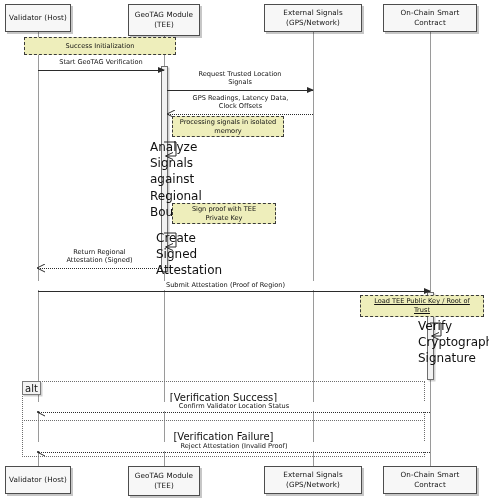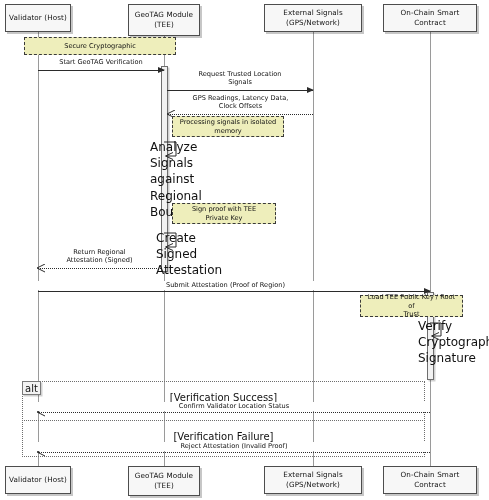--- a/index.html
+++ b/index.html
@@ -162,21 +162,21 @@
   <div class="participant" style="left:264px;top:4px;width:98px;height:28px;">
     <span>External Signals
 (GPS/Network)</span>
   </div>
   <div class="participant" style="left:383px;top:4px;width:94px;height:28px;">
     <span>On-Chain Smart
 Contract</span>
   </div>
 
   <div class="note" style="left:24px;top:37px;width:152px;height:18px;">
-    <span>Secure Cryptographic</span>
+    <span>Success Initialization</span>
   </div>
 
   <div class="activation" style="left:160.5px;top:66px;height:206px;"></div>
   <div class="activation" style="left:426.5px;top:292px;height:88px;"></div>
 
   <div class="msg" style="left:38px;top:70px;width:126px;">
     <div class="line"></div>
     <div class="head right filled"></div>
     <div class="label">Start GeoTAG Verification</div>
   </div>
@@ -239,21 +239,21 @@
     <div class="label">Return Regional
 Attestation (Signed)</div>
   </div>
 
   <div class="msg" style="left:38px;top:291px;width:392px;">
     <div class="line"></div>
     <div class="head right filled"></div>
     <div class="label inlinebg" style="left:0;right:auto;width:240px;text-align:left;padding-left:128px;bottom:1.5px;">Submit Attestation (Proof of Region)</div>
   </div>
 
-  <div class="note behind" style="left:360px;top:295px;width:103px;height:22px;">
+  <div class="note behind" style="left:360px;top:295px;width:124px;height:22px;text-decoration:underline;">
     <span>Load TEE Public Key / Root of
 Trust</span>
   </div>
 
   <div class="selfmsg" style="left:430px;top:322px;width:60px;height:24px;">
     <svg width="60" height="24">
       <path d="M0,1 L11,1 L11,14 L3,14" fill="none" stroke="#2b2b2b" stroke-width="1"></path>
       <polyline points="9,10.5 1.5,14 9,17.5" fill="none" stroke="#2b2b2b" stroke-width="1"></polyline>
     </svg>
     <div class="label" style="left:-12px;top:-4px;width:72px;">Verify Cryptographic

